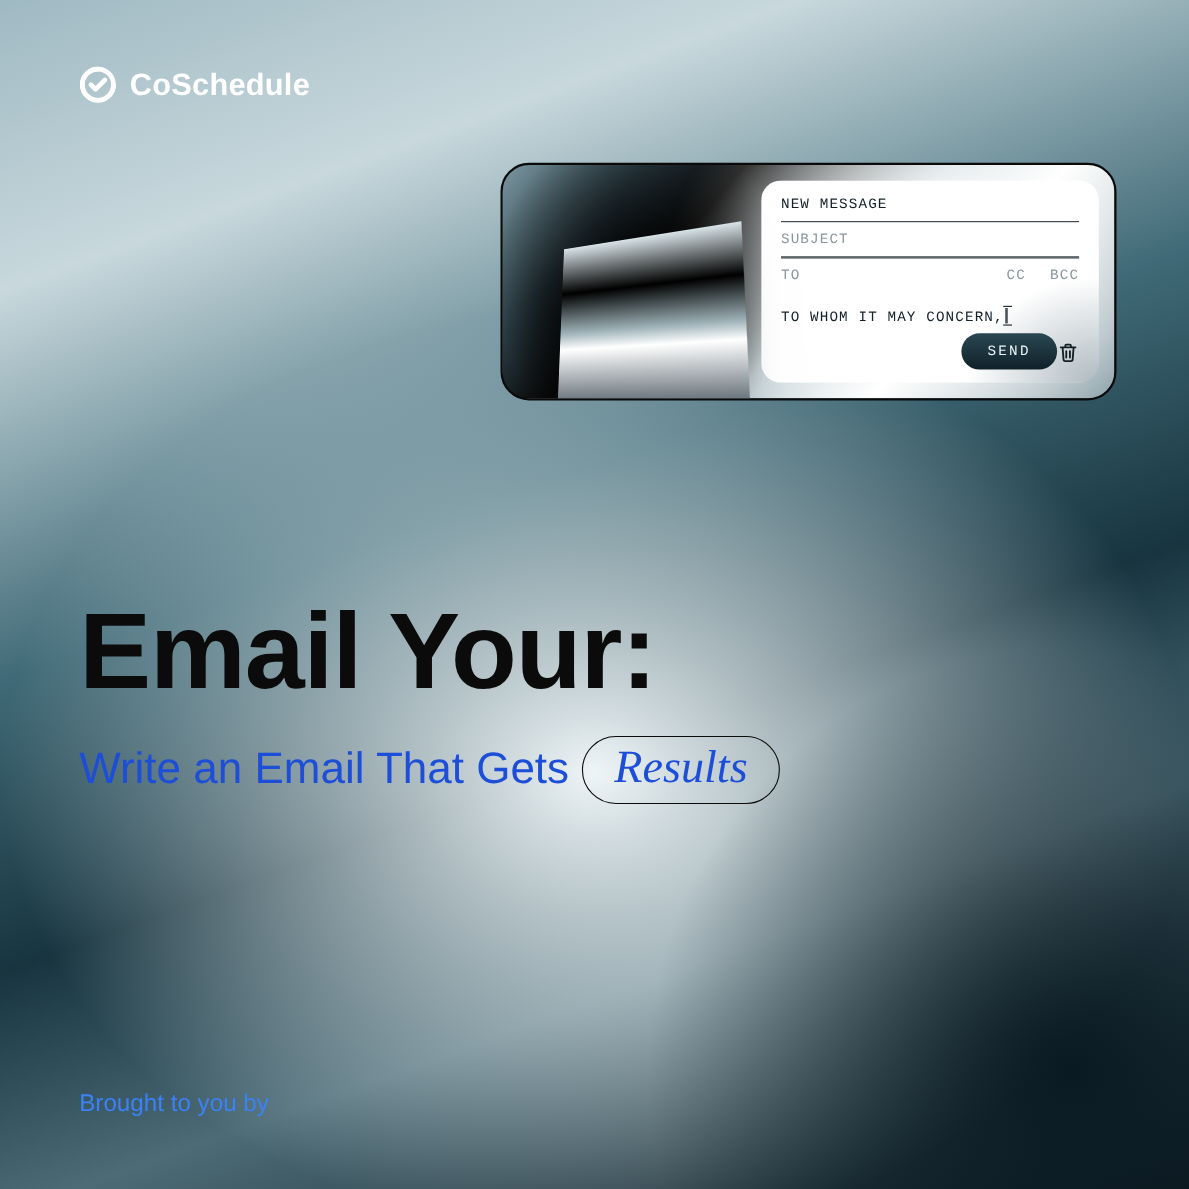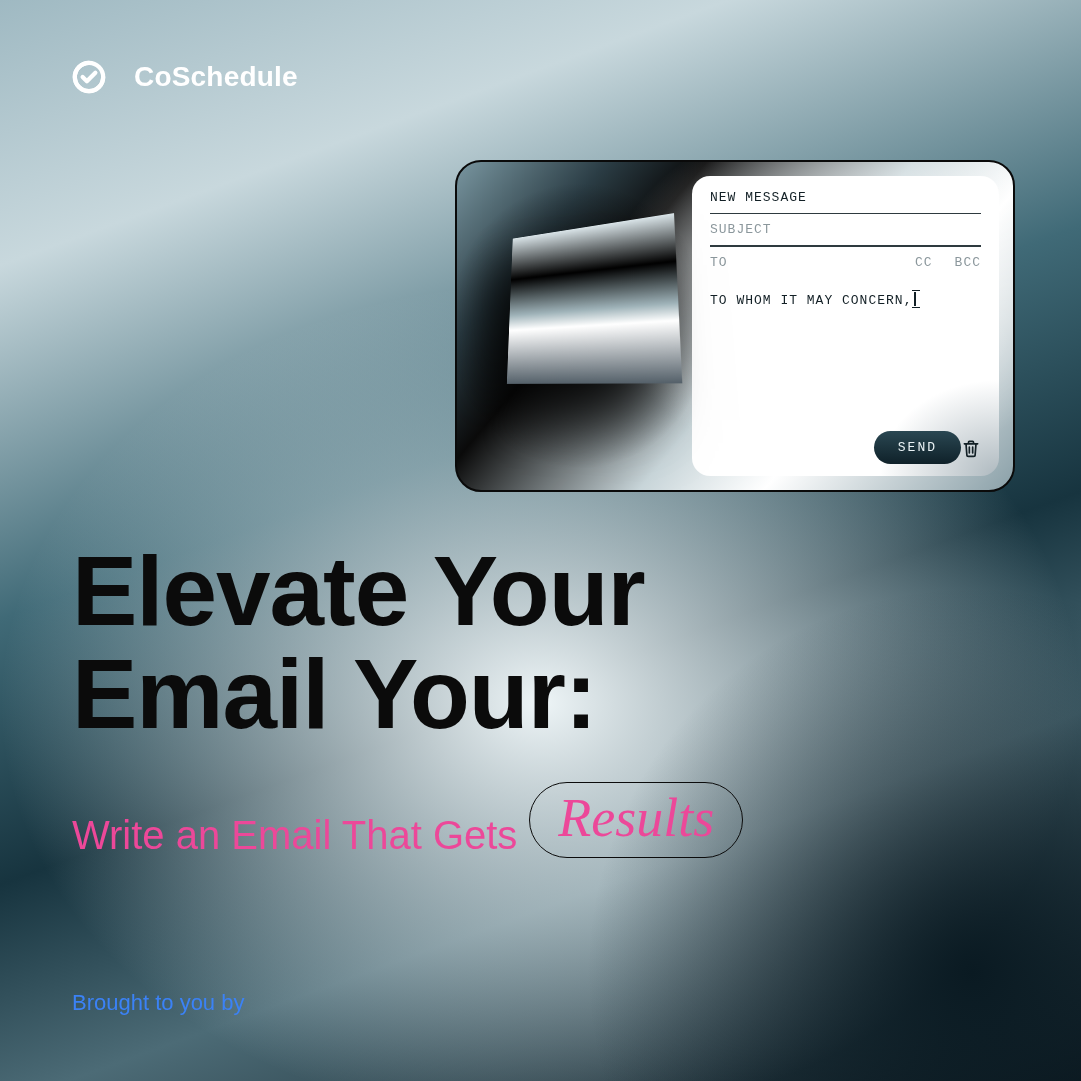--- a/index.html
+++ b/index.html
@@ -11,31 +11,31 @@
       radial-gradient(ellipse 700px 700px at 90% 90%, #0a1a22 0%, rgba(10,26,34,0) 55%),
       radial-gradient(ellipse 900px 700px at 50% 65%, #eef5f7 0%, rgba(238,245,247,0) 60%),
       linear-gradient(160deg, #9fb9c2 0%, #c8d8dd 18%, #406a77 42%, #17343f 60%, #4c6b76 75%, #0e1a21 100%);
     color: #0e0e0e;
   }
 
   
   .logo {
     position: absolute;
     top: 60px; left: 72px;
-    display: flex; align-items: center; gap: 28px;
+    display: flex; align-items: center; gap: 12px;
     color: #ffffff;
   }
   .logo-mark { width: 34px; height: 34px; }
   .logo-text { font-size: 28px; font-weight: 600; letter-spacing: 0.2px; }
 
   
   .compose-card {
     position: absolute;
-    top: 160px; left: 455px;
-    width: 560px; height: 332px;
+    top: 148px; left: 455px;
+    width: 560px; height: 216px;
     border: 2px solid #0a0a0a;
     border-radius: 26px;
     overflow: hidden;
     background:
       radial-gradient(ellipse 240px 260px at 22% 50%, #000 0%, rgba(0,0,0,0) 55%),
       radial-gradient(ellipse 400px 300px at 70% 40%, #fff 0%, rgba(255,255,255,0) 60%),
       linear-gradient(130deg, #7996a0 0%, #2b3d45 18%, #0a0a0a 30%, #c9d6da 55%, #ffffff 70%, #8aa0a8 100%);
     display: flex;
   }
   .compose-art {
@@ -108,34 +108,34 @@
     left: 72px; top: 540px; right: 72px;
   }
   .hero-title {
     font-size: 98px;
     font-weight: 700;
     line-height: 1.05;
     letter-spacing: -1px;
     color: #0b0b0b;
   }
   .hero-sub {
-    margin-top: 36px;
+    margin-top: 26px;
     font-size: 40px;
     font-weight: 400;
-    color: #ec4899;
-    display: flex; align-items: flex-end; gap: 12px;
+    color: #1d4ed8;
+    display: flex; align-items: center; gap: 12px;
   }
   .pill {
     display: inline-flex; align-items: center; justify-content: center;
     border: 1.5px solid #0b0b0b;
     border-radius: 999px;
     padding: 4px 28px 8px 28px;
     font-family: "Georgia", "Times New Roman", serif;
     font-style: italic;
-    font-size: 54px;
+    font-size: 42px;
     font-weight: 400;
   }
 
   .footer {
     position: absolute;
     left: 72px; bottom: 62px;
     font-size: 22px; line-height: 1.5;
     color: #3b82f6;
   }
   .footer .strong { font-weight: 700; }
@@ -172,21 +172,20 @@
       <button class="send-btn">SEND</button>
       <svg class="trash" viewBox="0 0 24 24">
         <path d="M4 7h16M9 7V5a1 1 0 0 1 1-1h4a1 1 0 0 1 1 1v2M6 7l1 13a2 2 0 0 0 2 2h6a2 2 0 0 0 2-2l1-13M10 11v7M14 11v7" fill="none" stroke="#132026" stroke-width="2" stroke-linecap="round" stroke-linejoin="round"></path>
       </svg>
     </div>
   </div>
 </div>
 
 <div class="hero">
   <div class="hero-title">
-    <div>Elevate Your</div>
     <div>Email Your:</div>
   </div>
   <div class="hero-sub">
     <span>Write an Email That Gets</span>
     <span class="pill">Results</span>
   </div>
 </div>
 
 <div class="footer">
   <div>Brought to you by</div>

